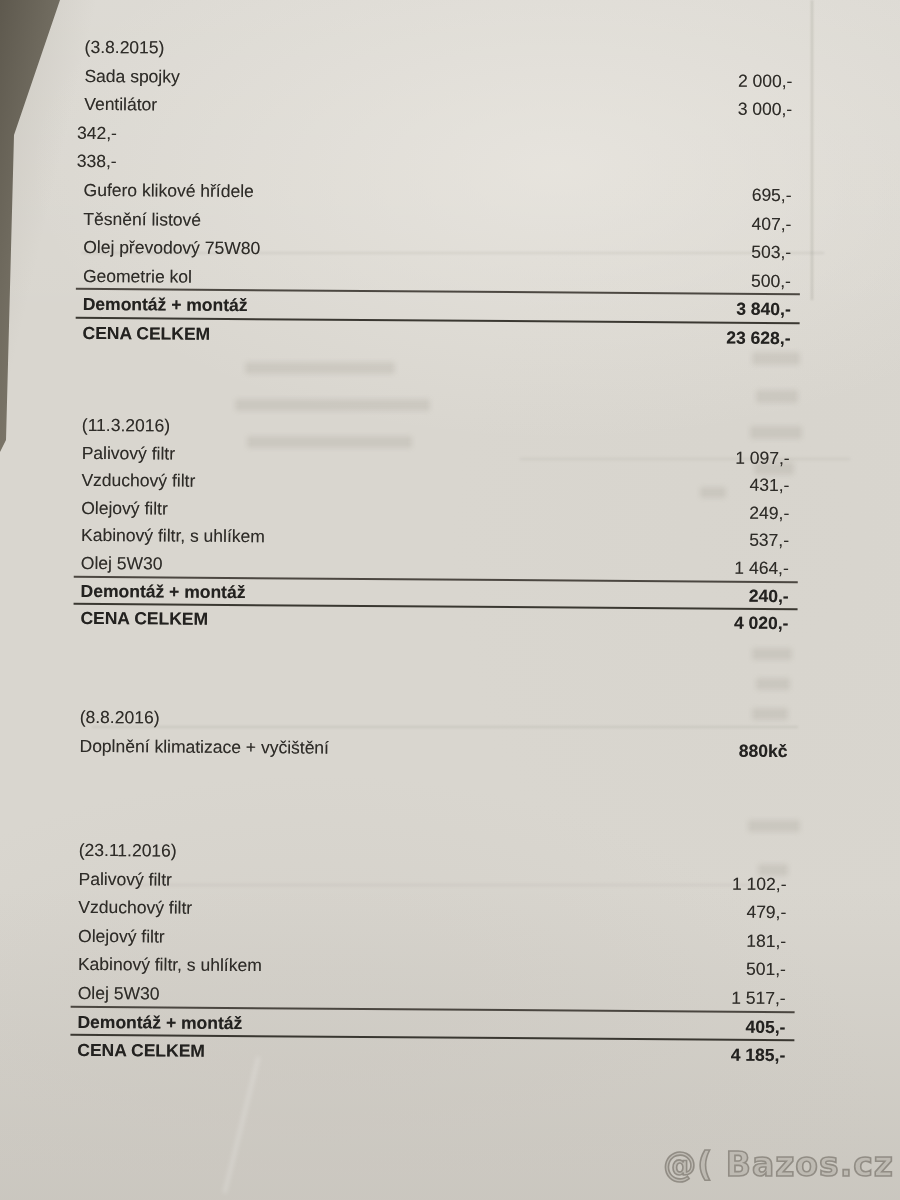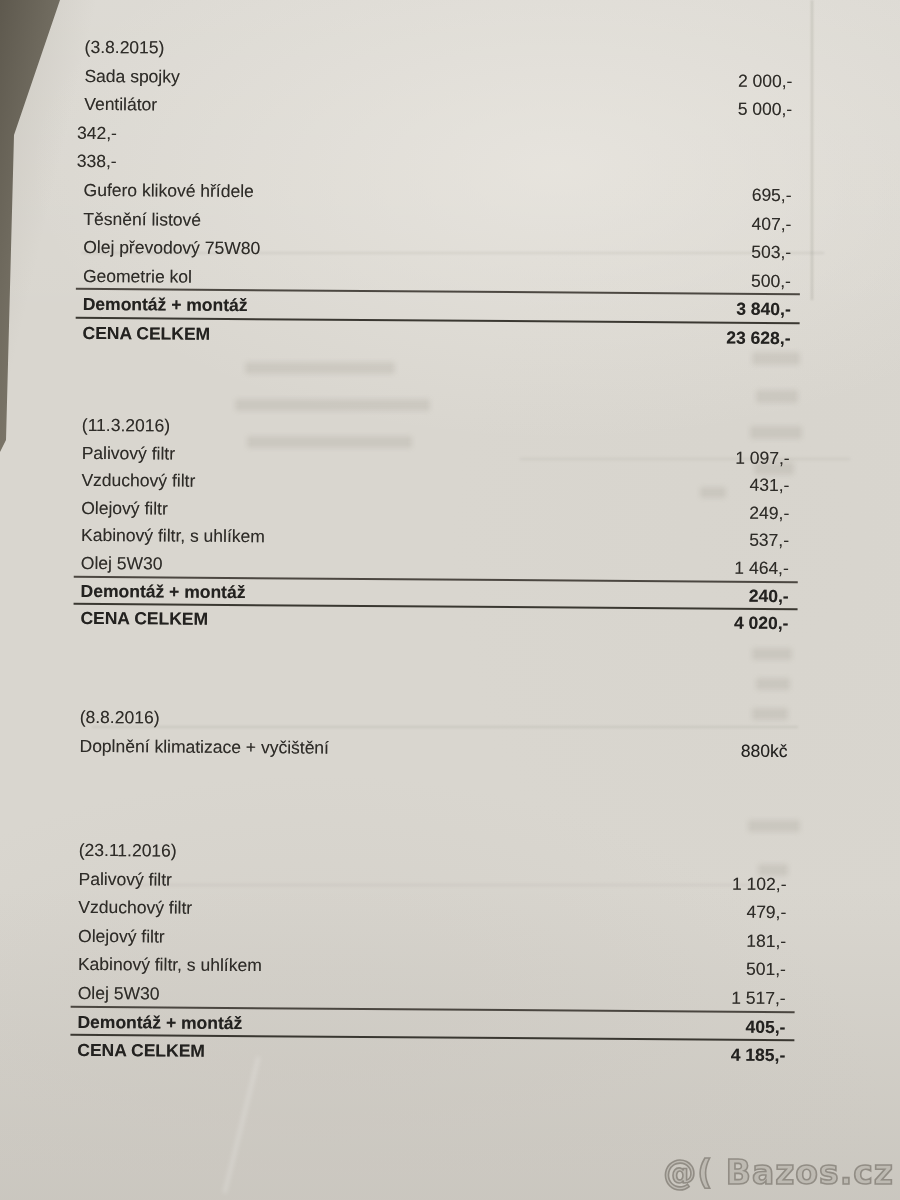--- a/index.html
+++ b/index.html
@@ -59,24 +59,24 @@
     font-size:17.5px; box-sizing:border-box;
     text-shadow:0 0 0.6px rgba(60,56,50,0.45);
   }
   .date-row { padding-left:7px; }
   .row { display:flex; justify-content:space-between; align-items:baseline; }
   .lbl { padding-left:7px; white-space:nowrap; }
   .val { padding-right:9px; white-space:nowrap; }
   .rule-row  { border-bottom:2px solid rgba(50,46,40,0.85); }
   .labor-row { font-weight:bold; color:#232220; border-bottom:2px solid rgba(45,42,36,0.92); }
   .total-row { font-weight:bold; color:#232220; }
-  .bold-value .val { font-weight:normal; color:#232220; }
+  .bold-value .val { font-weight:bold; color:#232220; }
   
   .watermark {
-    position:absolute; right:6px; bottom:8px;
+    position:absolute; right:6px; bottom:16px;
     font-family:"DejaVu Sans", sans-serif; font-weight:bold;
     font-size:33px; letter-spacing:1px;
     color:rgba(148,144,135,0.25);
     -webkit-text-stroke:1.6px rgba(136,132,123,0.85);
     white-space:nowrap;
   }
 </style>
 </head>
 <body>
 
@@ -106,21 +106,21 @@
 
   <div id="records">
       <div class="section" style="top: 33px; --rh: 28.6px;">
         <div class="date-row">(3.8.2015)</div>
         <div class="row">
           <span class="lbl">Sada spojky</span>
           <span class="val">2 000,-</span>
         </div>
         <div class="row">
           <span class="lbl">Ventilátor</span>
-          <span class="val">5 000,-</span>
+          <span class="val">3 000,-</span>
         </div>
         <div class="row">
           <span class="val">342,-</span>
         </div>
         <div class="row">
           <span class="val">338,-</span>
         </div>
         <div class="row">
           <span class="lbl">Gufero klikové hřídele</span>
           <span class="val">695,-</span>

